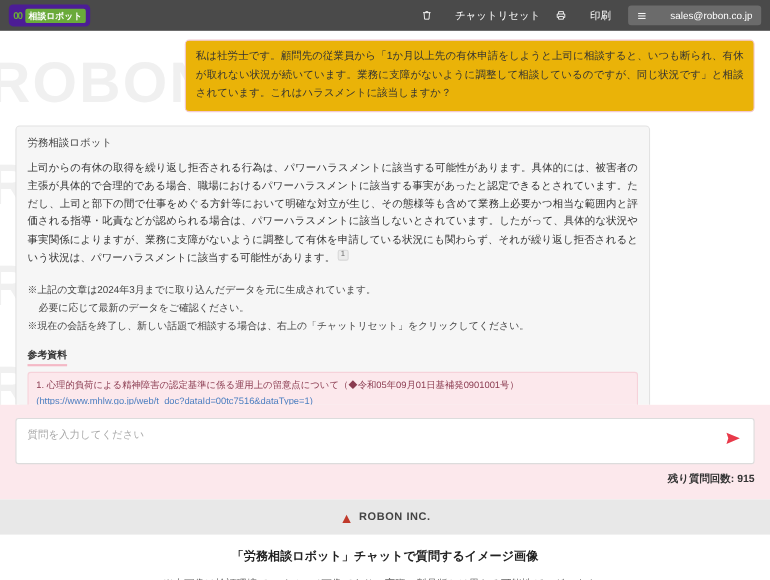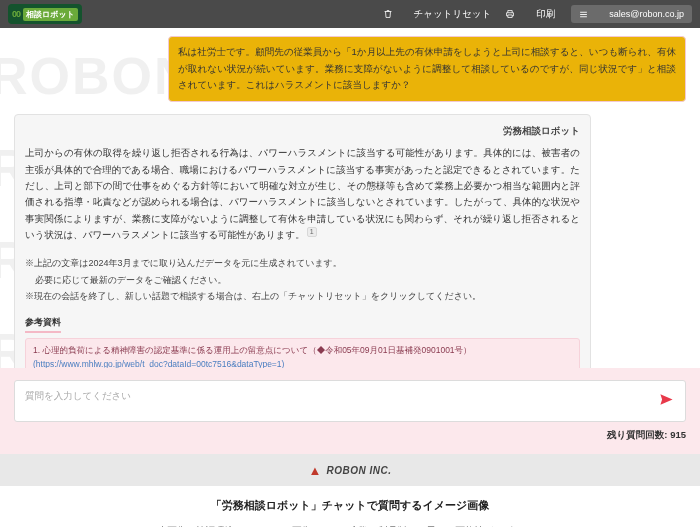--- a/index.html
+++ b/index.html
@@ -43,21 +43,21 @@
     height: 28px;
     background: #4a4a4a;
     display: flex;
     align-items: center;
     padding: 0 8px;
     box-sizing: border-box;
   }
   .logo {
     display: flex;
     align-items: center;
-    background: #14532d;
+    background: #4c1d95;
     border-radius: 4px;
     height: 20px;
     padding: 0 4px;
     gap: 3px;
   }
   .logo-mark {
     font-size: 9px;
     font-weight: bold;
     color: #6aaa3a;
     letter-spacing: -1px;
@@ -125,24 +125,23 @@
     border-radius: 4px;
     padding: 8px 10px 9px 10px;
     width: 577px;
     box-sizing: border-box;
     font-size: 9.5px;
     line-height: 1.72;
     color: #333;
   }
   .bot-title {
     font-size: 9.5px;
-    font-weight: bold;
+    font-weight: normal;
     color: #444;
     margin-bottom: 6px;
-    text-align: right;
   }
   .bot-body {
     text-align: justify;
     position: relative;
   }
   .footnote-mark {
     display: inline-block;
     font-size: 7px;
     background: #ececec;
     border: 1px solid #d8d8d8;
@@ -248,21 +247,20 @@
   .footer-mark {
     color: #c0392b;
     font-size: 13px;
     line-height: 1;
   }
   .footer-text {
     font-size: 10px;
     font-weight: bold;
     color: #444;
     letter-spacing: 0.5px;
-    font-style: italic;
   }
   
   .caption {
     text-align: center;
     padding-top: 12px;
   }
   .caption-main {
     font-size: 11px;
     font-weight: bold;
     color: #222;

